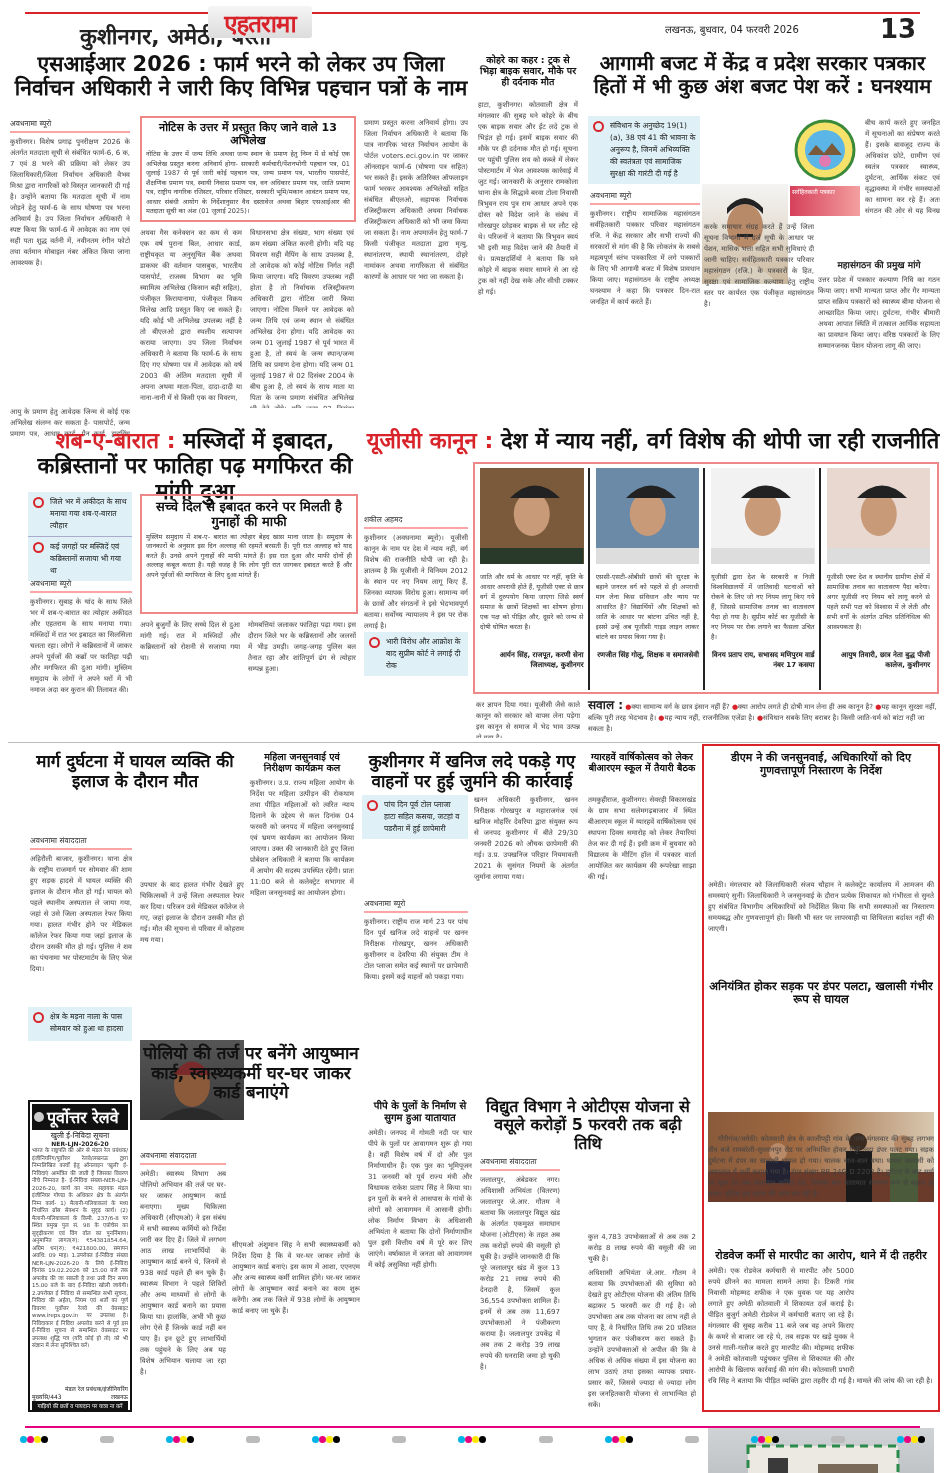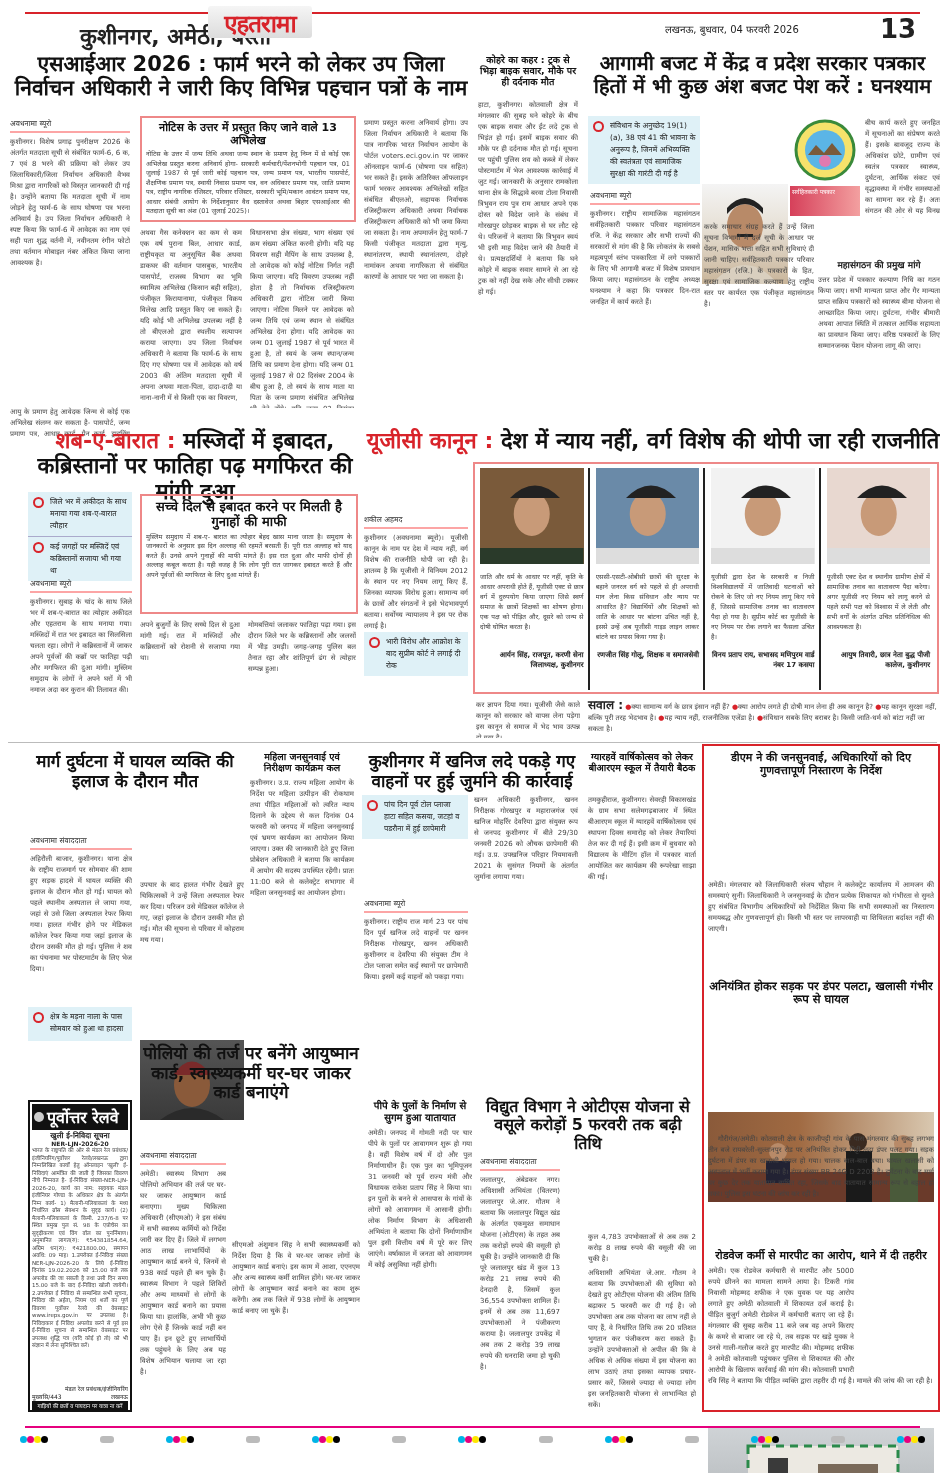--- a/index.html
+++ b/index.html
@@ -229,21 +229,21 @@
 <div class="abs txt" style="left:708px;top:1266px;width:226px;height:140px;shape-outside:none">
   <div style="float:right;width:80px;height:72px;margin-top:32px"></div>
   <span>अमेठी। एक रोडवेज कर्मचारी से मारपीट और 5000 रुपये छीनने का मामला सामने आया है। टिकरी गांव निवासी मोहम्मद शफीक ने एक युवक पर यह आरोप लगाते हुए अमेठी कोतवाली में शिकायत दर्ज कराई है। पीड़ित बुजुर्ग अमेठी रोडवेज में कर्मचारी बताए जा रहे हैं। मंगलवार की सुबह करीब 11 बजे जब वह अपने किराए के कमरे से बाजार जा रहे थे, तब सड़क पर खड़े युवक ने उनसे गाली-गलौज करते हुए मारपीट की। मोहम्मद शफीक ने अमेठी कोतवाली पहुंचकर पुलिस से शिकायत की और आरोपी के खिलाफ कार्रवाई की मांग की। कोतवाली प्रभारी रवि सिंह ने बताया कि पीड़ित व्यक्ति द्वारा तहरीर दी गई है। मामले की जांच की जा रही है।</span>
 </div>
 
 <div class="abs" style="left:28px;top:1100px;width:104px;height:312px;border:2px solid #111;padding:2px;overflow:hidden">
   <div style="background:#111;color:#fff;font-size:16px;font-weight:bold;text-align:right;padding:2px;display:flex;align-items:center;gap:3px">
     <span style="width:10px;height:10px;border-radius:50%;background:#ccc;display:inline-block"></span>
     <span>पूर्वोत्तर रेलवे</span>
   </div>
-  <div style="font-size:7.5px;text-align:center;font-weight:bold">खुली ई-निविदा सूचना</div>
+  <div style="font-size:7.5px;text-align:center;font-weight:normal">खुली ई-निविदा सूचना</div>
   <div style="font-size:6px;text-align:center;font-weight:bold">NER-LJN-2026-20</div>
   <div class="txt" style="font-size:5.5px;line-height:7.5px;height:238px">भारत के राष्ट्रपति की ओर से मंडल रेल प्रबंधक/इंजीनियरिंग/पूर्वोत्तर रेलवे/लखनऊ द्वारा निम्नलिखित कार्यों हेतु ऑनलाइन 'खुली' ई-निविदाएं आमंत्रित की जाती हैं जिसका विवरण नीचे निम्नवत है- ई-निविदा संख्या-NER-LJN-2026-20, कार्य का नाम: सहायक मंडल इंजीनियर गोण्डा के अधिकार क्षेत्र के अंतर्गत निम्न कार्य- 1) मैलानी-पलियाकलां के मध्य निर्धारित ब्रॉस सेक्शन के सुदृढ़ कार्य। (2) मैलानी-पलियाकलां के किमी. 237/6-8 पर स्थित प्रमुख पुल सं. 98 के एप्रोचेस का सुदृढ़ीकरण एवं विंग वॉल का पुनर्निमाण। अनुमानित लागत(रु): ₹54381854.64, अग्रिम धन(रु): ₹421800.00, समापन अवधि: 09 माह। 1.उपरोक्त ई-निविदा संख्या NER-LJN-2026-20 के लिये ई-निविदा दिनांक 19.02.2026 को 15.00 बजे तक अपलोड की जा सकती है तथा उसी दिन समय 15.00 बजे के बाद ई-निविदा खोली जायेगी। 2.उपरोक्त ई निविदा से सम्बन्धित सभी सूचना, निविदा की अर्हता, नियम एवं शर्तों का पूर्ण विवरण पूर्वोत्तर रेलवे की वेबसाइट www.ireps.gov.in पर उपलब्ध है। निविदाकार ई निविदा अपलोड करने से पूर्व इस ई-निविदा सूचना से सम्बन्धित वेबसाइट पर उपलब्ध शुद्धि पत्र (यदि कोई हो तो) को भी संज्ञान में लेना सुनिश्चित करें।</div>
   <div style="font-size:6px;text-align:right">मंडल रेल प्रबंधक/इंजीनियरिंग</div>
   <div style="display:flex;justify-content:space-between;font-size:6px">
       <span>मुख्यसि/443</span>
       <span>लखनऊ</span>
     </div>
   <div style="background:#111;color:#fff;font-size:5.5px;text-align:center;padding:1px">गाड़ियों की छतों व पायदान पर यात्रा ना करें</div>
 </div>
 

